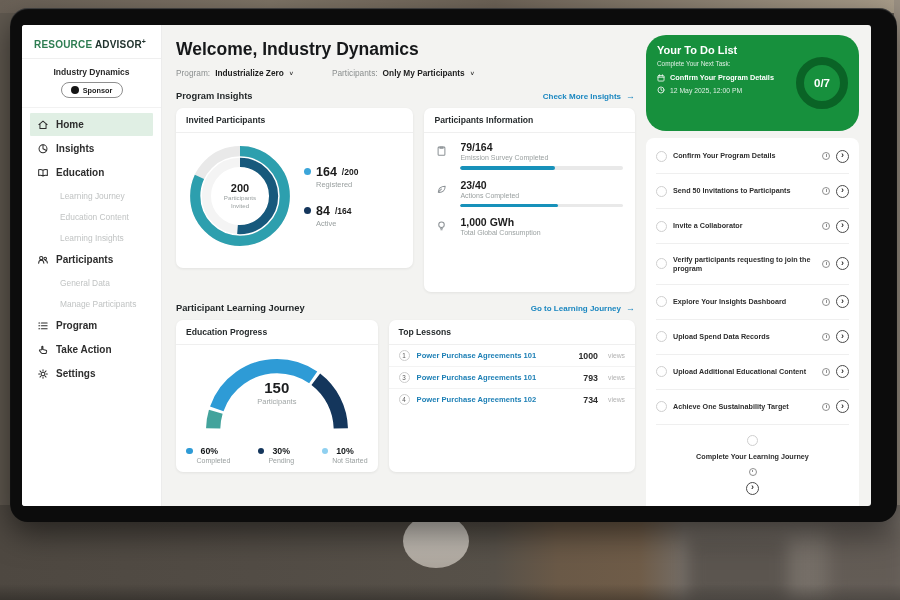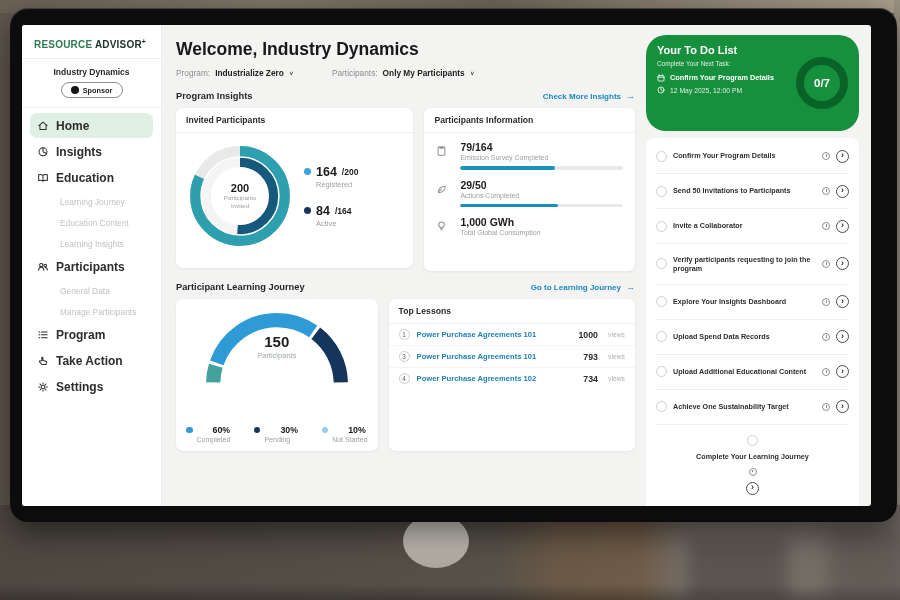--- a/index.html
+++ b/index.html
@@ -31,22 +31,22 @@
   .sidebar { width:140px; min-width:140px; background:#ffffff; border-right:1px solid #ececec; padding-top:8px; }
   .logo { padding:5px 12px 8px; font-size:10px; font-weight:bold; letter-spacing:.2px; border-bottom:1px solid #efefef; white-space:nowrap; }
   .logo .res { color:#2e7d52; } .logo .adv { color:#21332e; }
   .logo .plus { color:#21332e; font-size:7px; vertical-align:super; }
   .org { padding:8px 6px 0; text-align:center; font-size:8.5px; font-weight:bold; color:#2a2a2a; }
   .sponsor { margin:5px auto 9px; display:flex; align-items:center; gap:4px; justify-content:center;
     width:62px; border:1px solid #8f8f8f; border-radius:10px; padding:2.5px 0;
     font-size:7.3px; font-weight:bold; color:#1e1e1e; }
   .sponsor-dot { width:8px; height:8px; border-radius:50%; background:#141414; }
   .nav { padding:5px 8px 0; border-top:1px solid #f2f2f2; }
-  .nav-item { display:flex; align-items:center; gap:7px; padding:5.5px 7px; font-size:12px; font-weight:bold;
-    color:#2d2d2d; border-radius:7px; margin-bottom:1px; cursor:pointer; }
+  .nav-item { display:flex; align-items:center; gap:7px; padding:5.5px 7px; font-size:10px; font-weight:bold;
+    color:#2d2d2d; border-radius:1px; margin-bottom:1px; cursor:pointer; }
   .nav-item.active { background:#e0efe4; }
   .nav-item svg { width:12px; height:12px; stroke:#2d2d2d; fill:none; stroke-width:1.1;
     stroke-linecap:round; stroke-linejoin:round; flex:none; }
   .nav-sub { padding:5.5px 7px 5.5px 30px; font-size:8.4px; font-weight:normal; color:#c0c3c3; cursor:pointer; }
 
   
   .main { flex:1; min-width:0; padding:10px 12px 0 14px; display:flex; gap:11px; }
   .left-col { flex:1; min-width:0; }
   .right-col { width:213px; min-width:213px; display:flex; flex-direction:column; gap:7px; }
 
@@ -73,40 +73,40 @@
   .donut-center .dc-val { font-size:11px; font-weight:bold; color:#1d1d1d; }
   .donut-center .dc-lab { font-size:6.2px; color:#9aa0a0; line-height:1.3; }
   .legend-col { display:flex; flex-direction:column; gap:15px; }
   .leg-item .li-top { display:flex; align-items:center; gap:5px; }
   .leg-dot { width:7px; height:7px; border-radius:50%; flex:none; }
   .li-val { font-size:12.5px; font-weight:bold; color:#1b1b1b; }
   .li-tot { font-size:8.5px; font-weight:bold; color:#1b1b1b; }
   .li-lab { font-size:7.5px; color:#9aa0a0; margin:1px 0 0 12px; }
 
   
-  .card-info { flex:47; height:163px; }
+  .card-info { flex:47; height:184px; }
   .info-body { padding:8px 12px 0; }
   .info-row { display:flex; gap:12px; margin-bottom:9px; }
   .info-icon { width:12px; flex:none; margin-top:2px; }
   .info-icon svg { width:11px; height:12px; stroke:#8a9094; fill:none; stroke-width:1.1; stroke-linecap:round; stroke-linejoin:round; }
   .info-main { flex:1; }
   .info-val { font-size:10.5px; font-weight:bold; color:#1c1c1c; }
   .info-lab { font-size:7px; color:#9aa0a0; margin-top:1px; }
   .bar-track { margin-top:5px; height:3.5px; background:#e9e9e9; border-radius:2px; overflow:hidden; }
   .bar-fill { height:100%; background:#1791ba; border-radius:2px; }
 
   
   .card-edu { flex:45; height:152px; position:relative; }
   .gauge-wrap { position:relative; width:168px; margin:6px auto 0; }
   .gauge-wrap svg { display:block; width:168px; height:84px; }
   .gauge-center { position:absolute; left:0; right:0; top:28px; text-align:center; }
   .gc-val { font-size:15px; font-weight:bold; color:#1b1d1f; }
   .gc-lab { font-size:7.5px; color:#a0a6a6; margin-top:1px; }
   .edu-legend { position:absolute; left:10px; right:10px; bottom:8px; display:flex; justify-content:space-between; }
-  .el-top { display:flex; align-items:center; gap:20px; }
+  .el-top { display:flex; align-items:center; gap:8px; }
   .el-dot { width:6.5px; height:6.5px; border-radius:50%; flex:none; }
   .el-pct { font-size:8.8px; font-weight:bold; color:#15191b; }
   .el-lab { font-size:7px; color:#9aa0a0; margin:1px 0 0 10.5px; }
 
   
   .card-lessons { flex:55; height:152px; }
   .lesson-row { display:flex; align-items:center; gap:7px; padding:5px 10px; border-bottom:1px solid #f3f3f3; cursor:pointer; }
   .lesson-row:last-child { border-bottom:none; }
   .rank-badge { width:11px; height:11px; border:1px solid #cdcdcd; border-radius:50%; font-size:6.3px; color:#5a5a5a;
     display:flex; align-items:center; justify-content:center; flex:none; }
@@ -306,21 +306,21 @@
                     </div>
                   </div>
                 </div>
                 <div class="info-row">
                   <div class="info-icon">
                     <svg viewBox="0 0 12 13">
                         <path d="M2.5 10 C2.5 5.5 6 3.5 10 3.5 C10 8 7 10.3 3.5 10.3 Z M2.5 10 L6 6.5"></path>
                       </svg>
                   </div>
                   <div class="info-main">
-                    <div class="info-val">29/50</div>
+                    <div class="info-val">23/40</div>
                     <div class="info-lab">Actions Completed</div>
                     <div class="bar-track">
                       <div class="bar-fill" style="width: 60%;"></div>
                     </div>
                   </div>
                 </div>
                 <div class="info-row">
                   <div class="info-icon">
                     <svg viewBox="0 0 12 13">
                         <circle cx="6" cy="5.2" r="3"></circle>
@@ -340,20 +340,21 @@
             <div class="section-title">Participant Learning Journey</div>
             <div class="section-link">
               <span>Go to Learning Journey</span>
               <span class="arrow-glyph">→</span>
             </div>
           </div>
 
           <div class="cards-row">
 
             <div class="card card-edu">
+              <div class="card-head">Education Progress</div>
               <div class="gauge-wrap">
                 <svg viewBox="0 0 200 100">
                   <path id="gauge-seg-0" d="M24 94 A76 76 0 0 1 176 94" fill="none" stroke-width="17" pathLength="100" stroke="#43a39c" stroke-dasharray="8.4 100" stroke-dashoffset="-0.8"></path>
                   <path id="gauge-seg-1" d="M24 94 A76 76 0 0 1 176 94" fill="none" stroke-width="17" pathLength="100" stroke="#2e9bd6" stroke-dasharray="58.4 100" stroke-dashoffset="-10.8"></path>
                   <path id="gauge-seg-2" d="M24 94 A76 76 0 0 1 176 94" fill="none" stroke-width="17" pathLength="100" stroke="#14365c" stroke-dasharray="28.4 100" stroke-dashoffset="-70.8"></path>
                 </svg>
                 <div class="gauge-center">
                   <div class="gc-val">150</div>
                   <div class="gc-lab">Participants</div>
                 </div>

